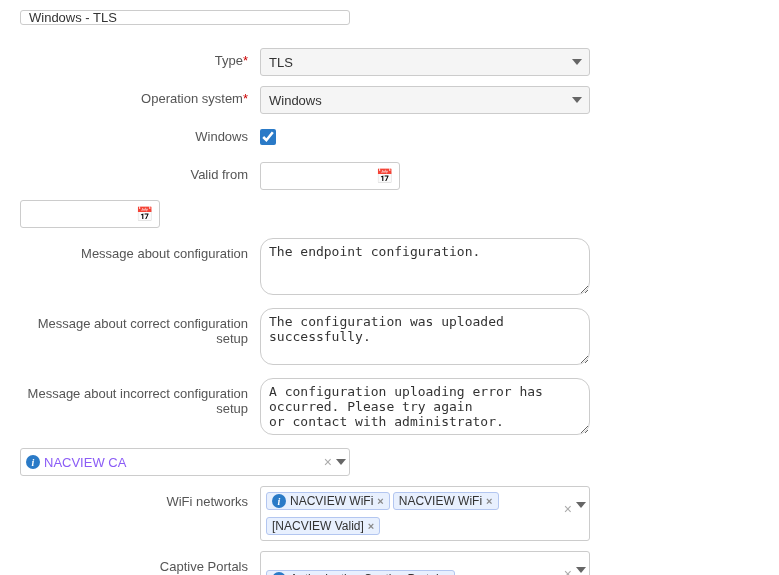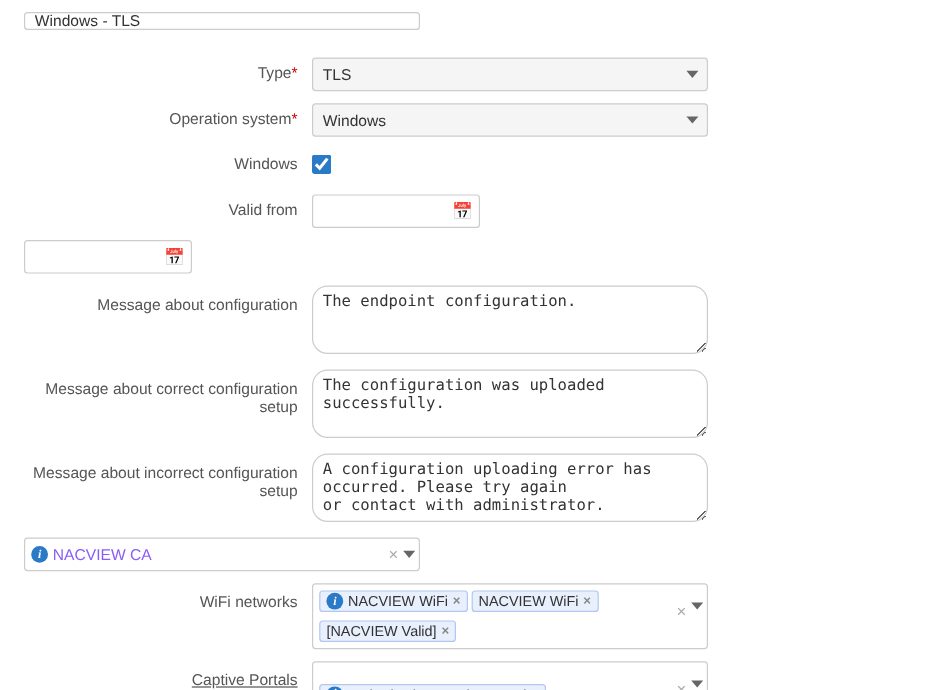--- a/index.html
+++ b/index.html
@@ -353,21 +353,21 @@
             <span class="tag-close">×</span>
           </span>
         </div>
         <span class="field-clear-btn" style="top:16px;transform:none;">×</span>
         <div class="field-dropdown-btn" style="top:16px;transform:none;"></div>
       </div>
     </div>
   </div>
 
   <div class="form-row" style="align-items:flex-start;">
-    <div class="form-label" style="padding-top:8px;text-decoration:underline;">
+    <div class="form-label" style="padding-top:8px;">
       <span>Captive Portals</span>
     </div>
     <div class="form-control">
       <div class="field-wrapper" style="max-width:330px;">
         <div class="tag-field tag-field-tall">
           <span class="tag-item">
             <span class="info-icon">i</span>
             <span>Authorization Captive Portal</span>
             <span class="tag-close">×</span>
           </span>

